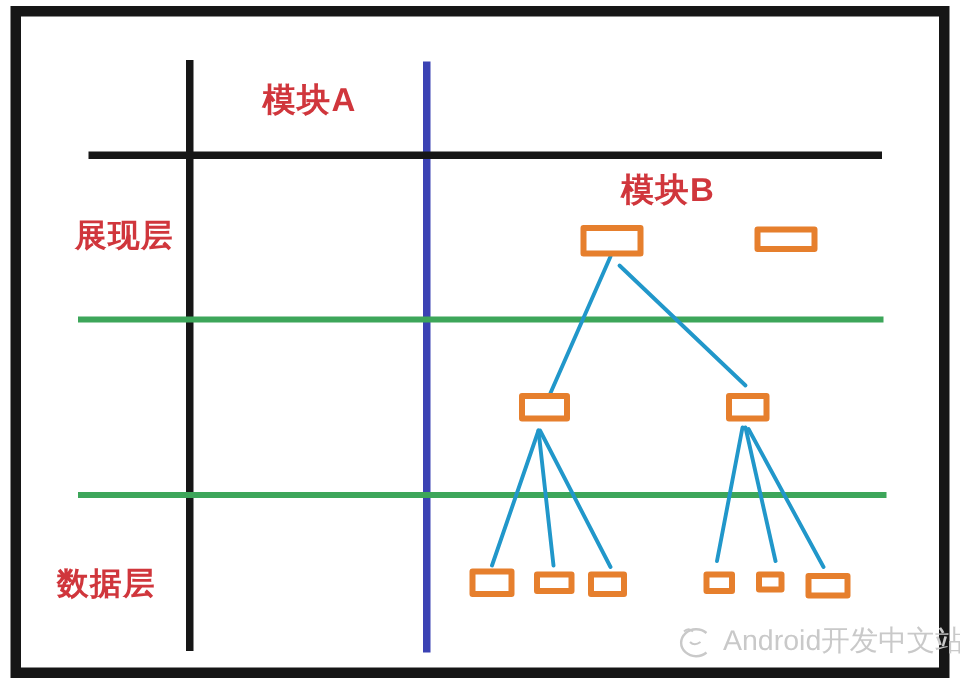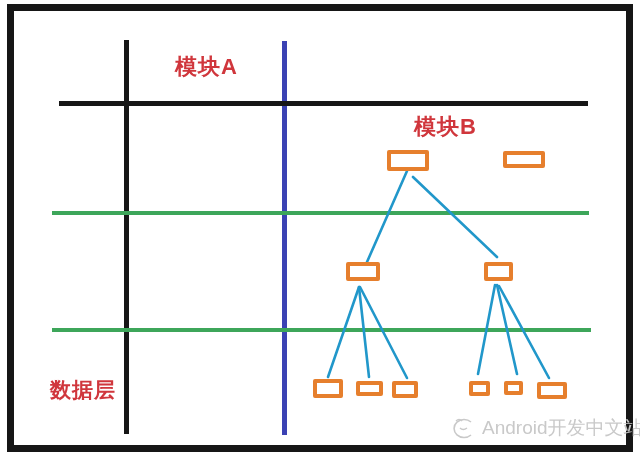--- a/index.html
+++ b/index.html
@@ -21,21 +21,21 @@
   .col-label, .row-label {
     position:absolute; color:var(--label-red); font-weight:bold; line-height:1;
     white-space:nowrap; letter-spacing:1px;
   }
   .col-label { font-size:22px; }
   .row-label { font-size:21px; }
   .lbl-module-a { left:175px; top:56px; }
   .lbl-module-b { left:414px; top:68px;margin-top:48px; }
   .lbl-presentation { left:50px; top:147px; }
   .lbl-business     { left:51px; top:260px; }
-  .lbl-data         { left:50px; top:379px; }
+  .lbl-data         { left:38px; top:379px; }
 
   #connector-svg { position:absolute; left:0; top:0; width:640px; height:461px; }
   #boxes-layer   { position:absolute; left:0; top:0; width:640px; height:461px; }
   .node-box {
     position:absolute; border:4px solid var(--box-orange); background:#ffffff;
     box-sizing:border-box; border-radius:2px;
   }
 
   .watermark {
     position:absolute; left:450px; top:416px; display:flex; align-items:center;
@@ -53,20 +53,21 @@
 
   <div class="line v-black"></div>
   <div class="line v-blue"></div>
   <div class="line h-black"></div>
   <div class="line h-green1"></div>
   <div class="line h-green2"></div>
 
   <span class="col-label lbl-module-a">模块A</span>
   <span class="col-label lbl-module-b">模块B</span>
 
+  <span class="row-label lbl-presentation">展现层</span>
   <span class="row-label lbl-data">数据层</span>
 
   <svg id="connector-svg">
       <line x1="407" y1="171" x2="367" y2="262" stroke="#2197ca" stroke-width="2.6" stroke-linecap="round"></line>
       <line x1="413" y1="177" x2="497" y2="257" stroke="#2197ca" stroke-width="2.6" stroke-linecap="round"></line>
       <line x1="359" y1="287" x2="328" y2="377" stroke="#2197ca" stroke-width="2.6" stroke-linecap="round"></line>
       <line x1="359" y1="287" x2="369" y2="377" stroke="#2197ca" stroke-width="2.6" stroke-linecap="round"></line>
       <line x1="360" y1="287" x2="407" y2="378" stroke="#2197ca" stroke-width="2.6" stroke-linecap="round"></line>
       <line x1="495" y1="285" x2="478" y2="374" stroke="#2197ca" stroke-width="2.6" stroke-linecap="round"></line>
       <line x1="497" y1="285" x2="517" y2="374" stroke="#2197ca" stroke-width="2.6" stroke-linecap="round"></line>

